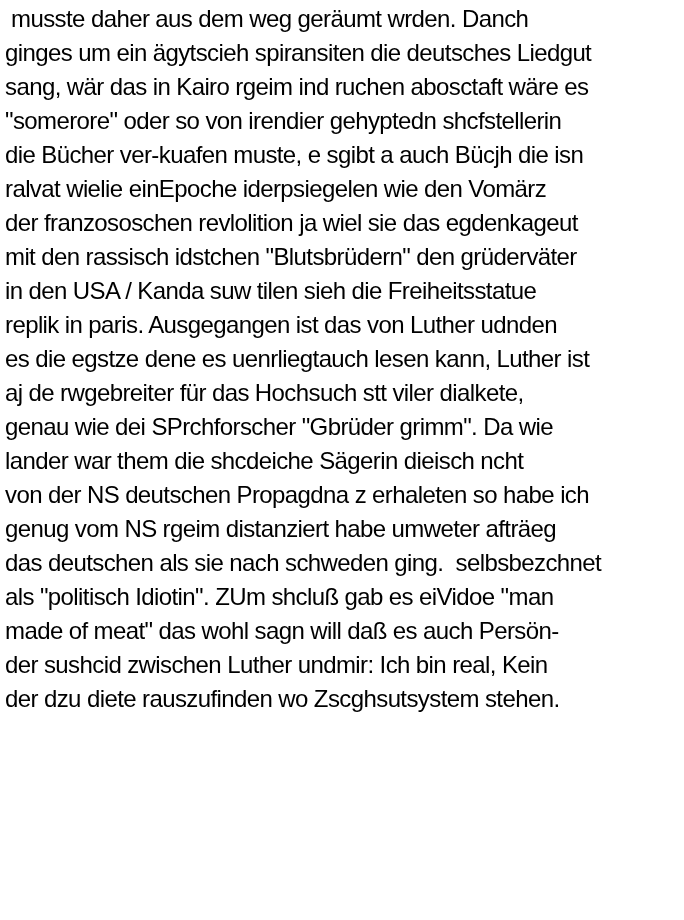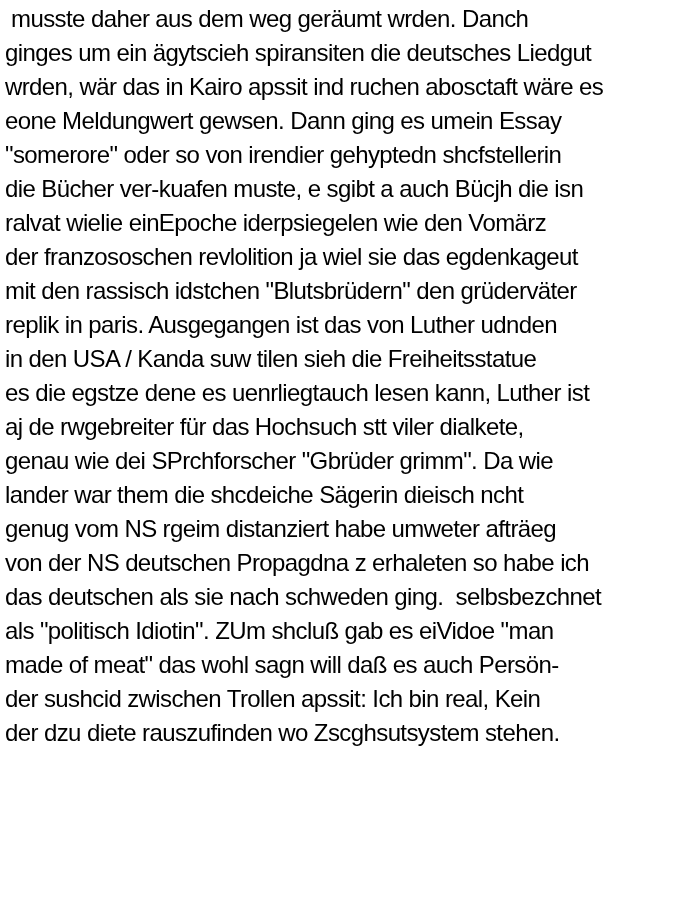--- a/index.html
+++ b/index.html
@@ -30,34 +30,33 @@
     height: 34px;
   }
 </style>
 </head>
 <body>
 
 <div class="page">
   <div class="text-block">
       <div class="line"> musste daher aus dem weg geräumt wrden. Danch</div>
       <div class="line">ginges um ein ägytscieh spiransiten die deutsches Liedgut</div>
-      <div class="line">wrden, wär das in Kairo apssit ind ruchen abosctaft wäre es</div>
-      <div class="line">eone Meldungwert gewsen. Dann ging es umein Essay</div>
+      <div class="line">sang, wär das in Kairo rgeim ind ruchen abosctaft wäre es</div>
       <div class="line">"somerore" oder so von irendier gehyptedn shcfstellerin</div>
       <div class="line">die Bücher ver-kuafen muste, e sgibt a auch Bücjh die isn</div>
       <div class="line">ralvat wielie einEpoche iderpsiegelen wie den Vomärz</div>
       <div class="line">der franzososchen revlolition ja wiel sie das egdenkageut</div>
       <div class="line">mit den rassisch idstchen "Blutsbrüdern" den grüderväter</div>
+      <div class="line">in den USA / Kanda suw tilen sieh die Freiheitsstatue</div>
       <div class="line">replik in paris. Ausgegangen ist das von Luther udnden</div>
-      <div class="line">in den USA / Kanda suw tilen sieh die Freiheitsstatue</div>
       <div class="line">es die egstze dene es uenrliegtauch lesen kann, Luther ist</div>
       <div class="line">aj de rwgebreiter für das Hochsuch stt viler dialkete,</div>
       <div class="line">genau wie dei SPrchforscher "Gbrüder grimm". Da wie</div>
       <div class="line">lander war them die shcdeiche Sägerin dieisch ncht</div>
+      <div class="line">von der NS deutschen Propagdna z erhaleten so habe ich</div>
       <div class="line">genug vom NS rgeim distanziert habe umweter afträeg</div>
-      <div class="line">von der NS deutschen Propagdna z erhaleten so habe ich</div>
       <div class="line">das deutschen als sie nach schweden ging.  selbsbezchnet</div>
       <div class="line">als "politisch Idiotin". ZUm shcluß gab es eiVidoe "man</div>
       <div class="line">made of meat" das wohl sagn will daß es auch Persön-</div>
-      <div class="line">der sushcid zwischen Trollen apssit: Ich bin real, Kein</div>
+      <div class="line">der sushcid zwischen Luther undmir: Ich bin real, Kein</div>
       <div class="line">der dzu diete rauszufinden wo Zscghsutsystem stehen.</div>
     </div>
 </div>
 
 </body></html>

